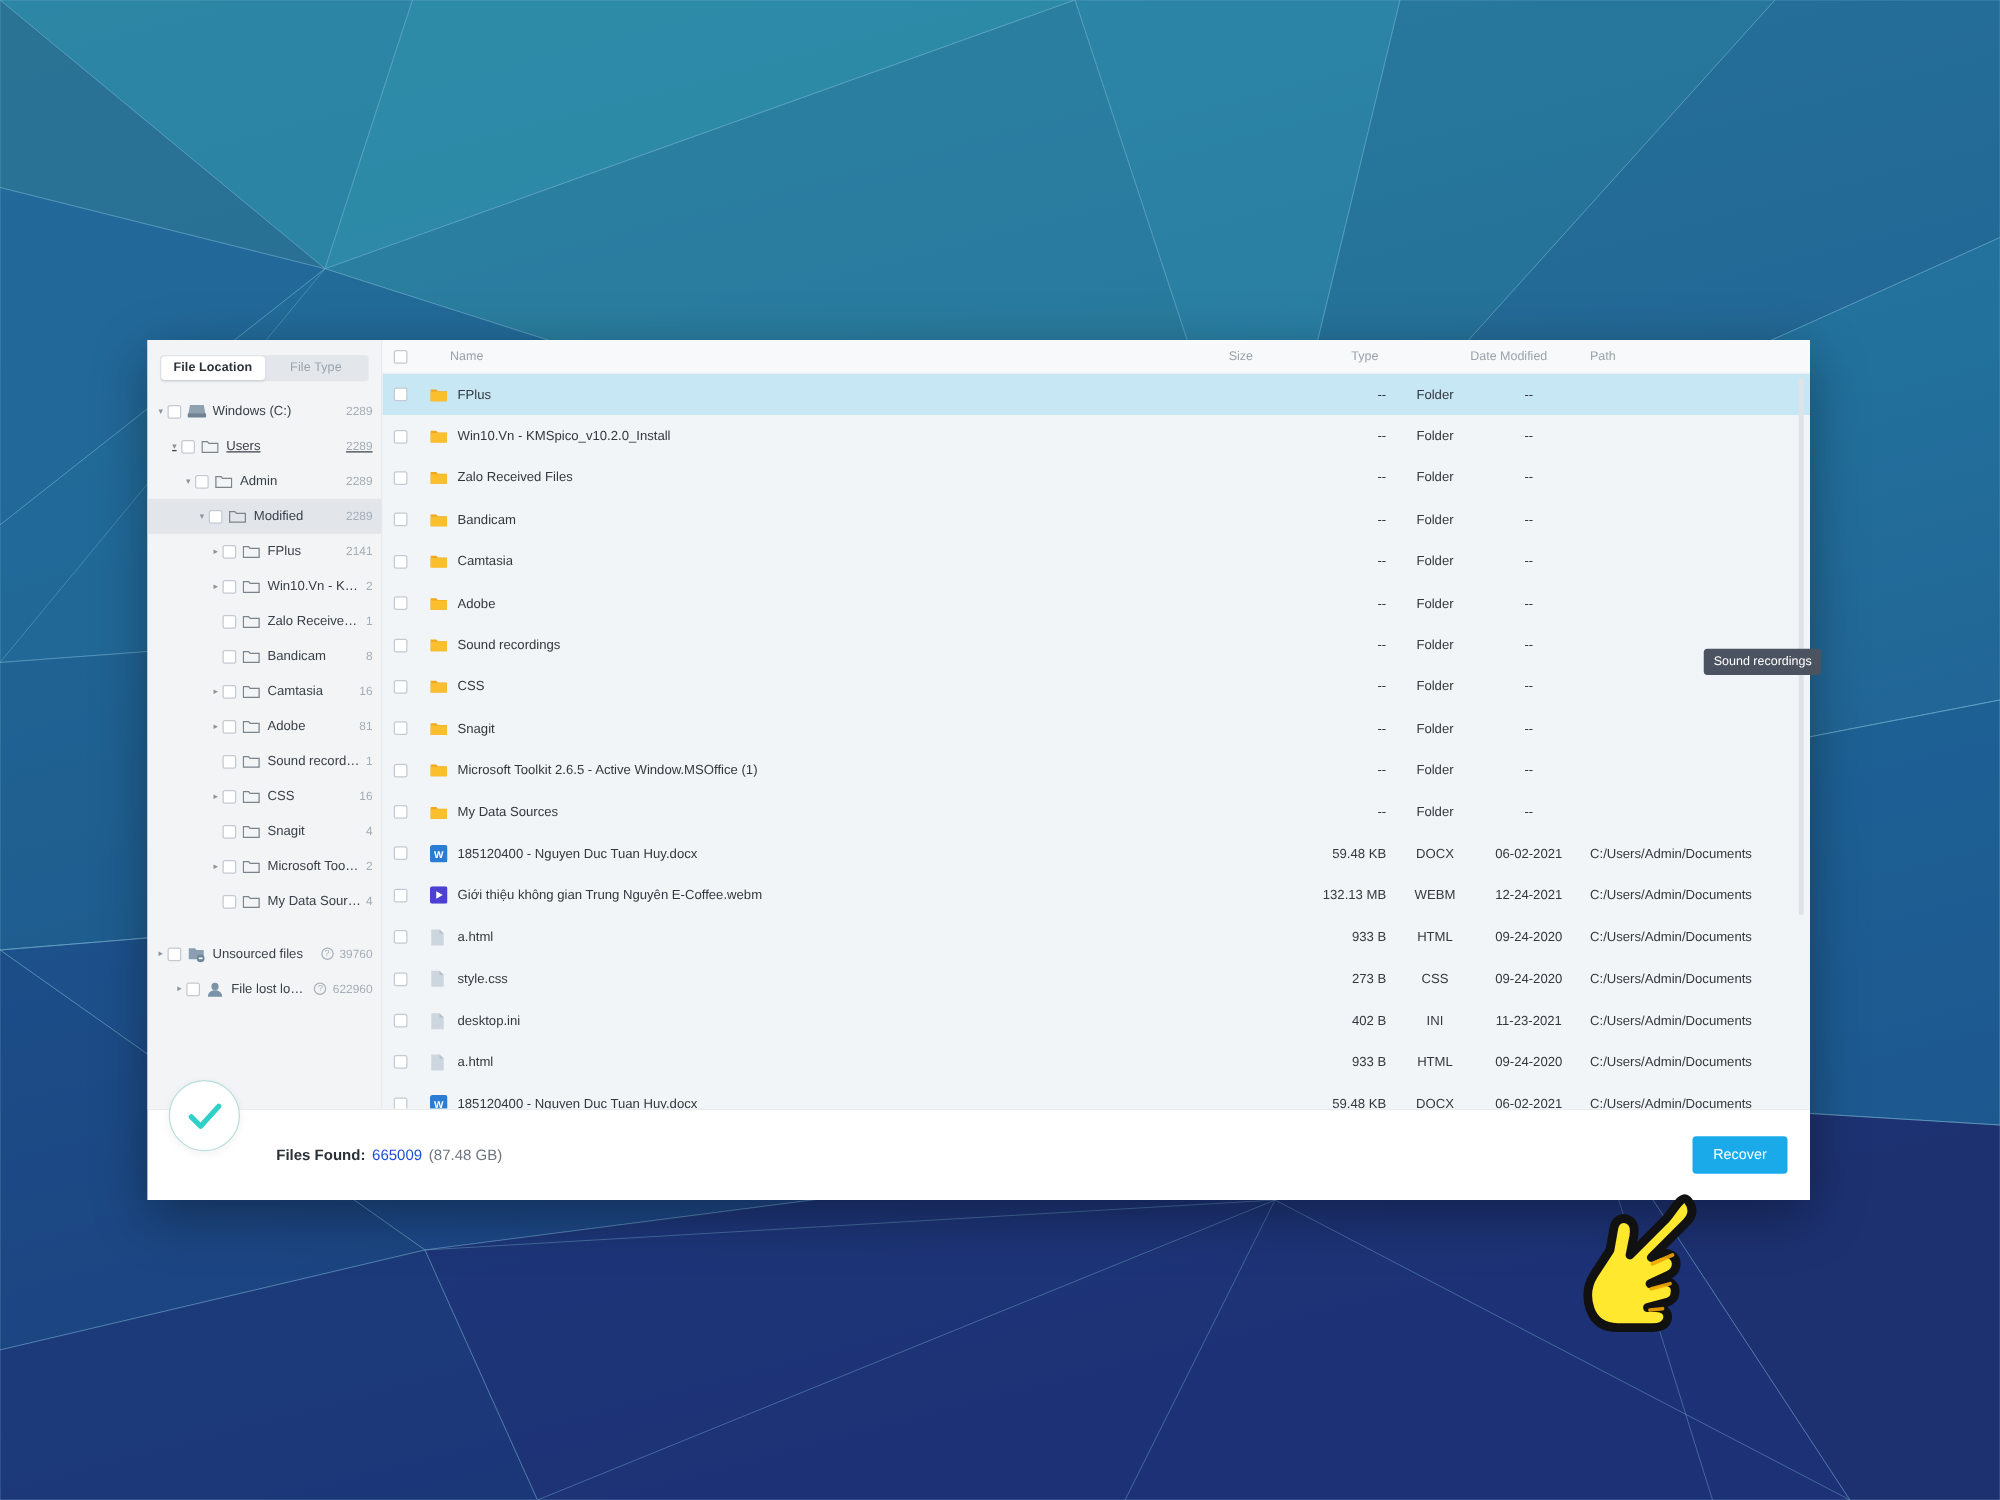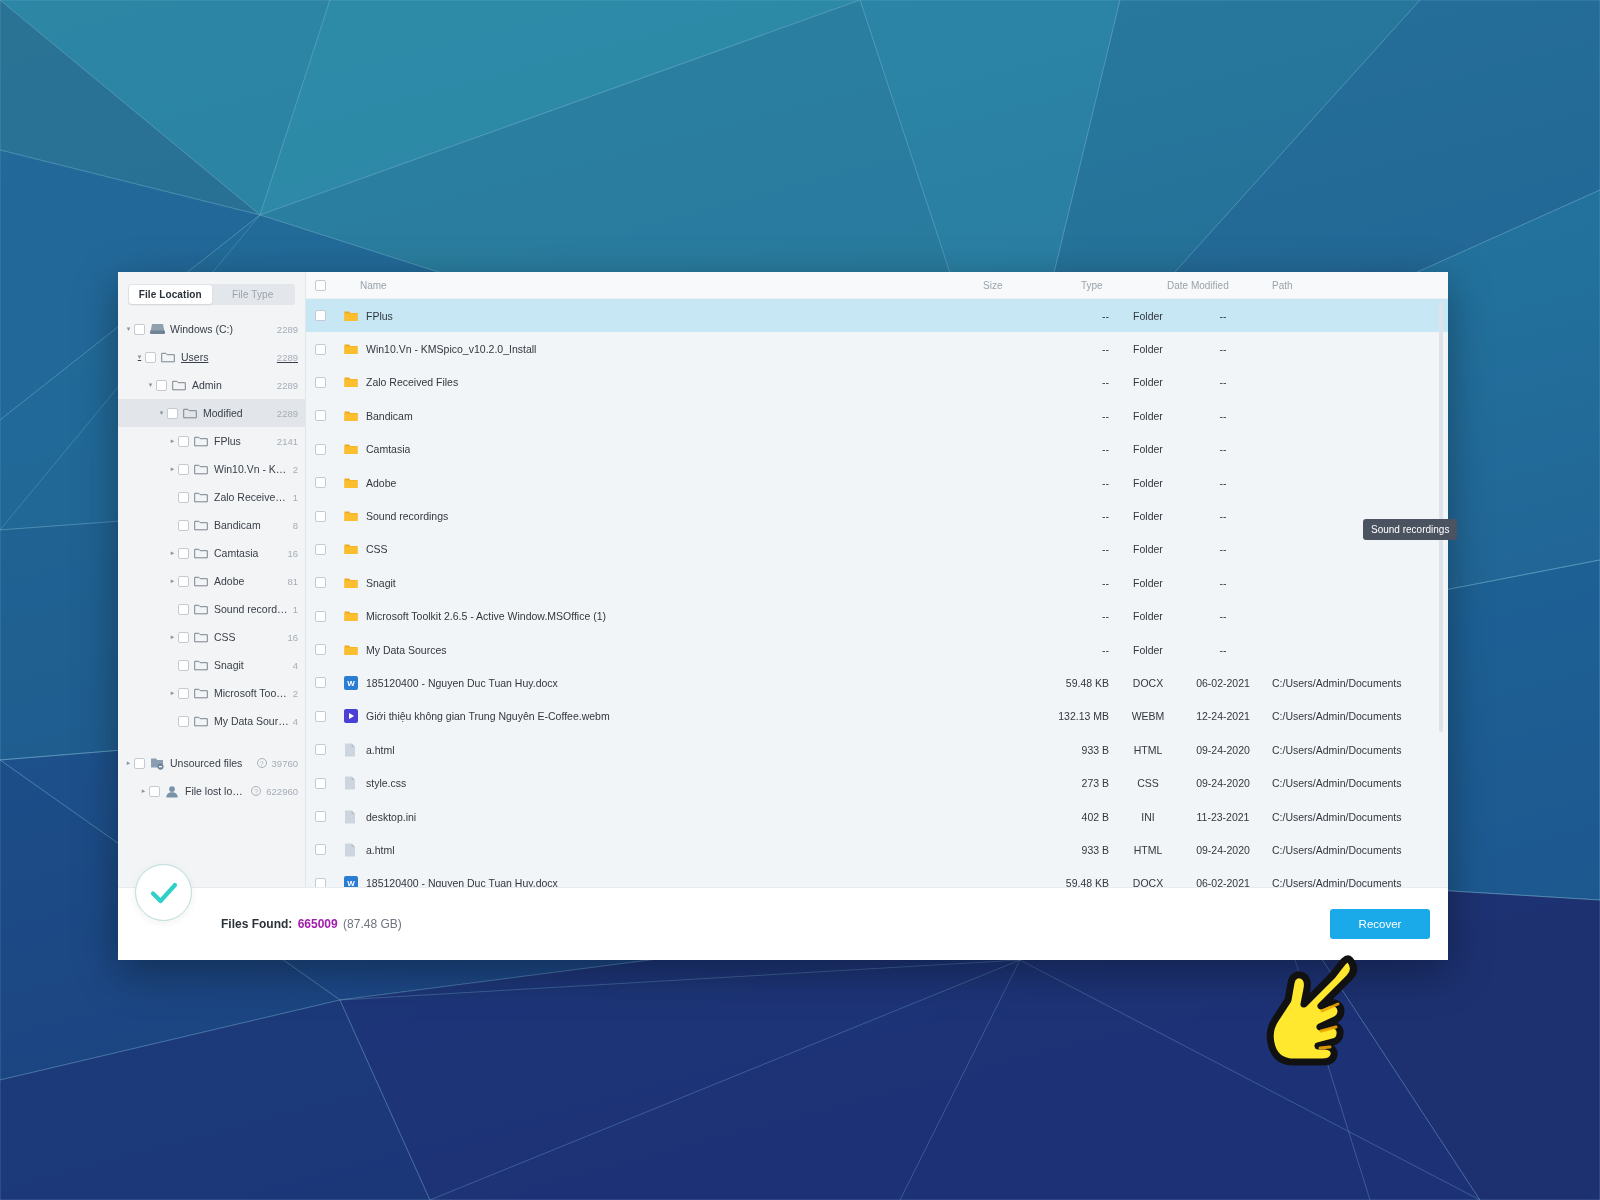--- a/index.html
+++ b/index.html
@@ -174,21 +174,21 @@
   .col-name { flex: 1; display: flex; align-items: center; min-width: 0; padding-left: 7px; }
   .col-name .nm { white-space: nowrap; overflow: hidden; text-overflow: ellipsis; }
   .col-size { width: 84px; min-width:84px; text-align: right; padding-right: 4px; }
   .col-type { width: 70px; min-width:70px; text-align: center; }
   .col-date { width: 80px; min-width:80px; text-align: center; }
   .col-path { width: 185px; min-width:185px; padding-left: 9px; white-space: nowrap; overflow:hidden; text-overflow:ellipsis;}
 
   .list-header .col-name { padding-left: 7px; }
   .list-header .col-size { text-align: left; padding-right:0; padding-left: 2px;}
   .list-header .col-type { text-align: left; }
-  .list-header .col-date { text-align: left; }
+  .list-header .col-date { text-align: center; }
 
   .ficon { width: 14px; height: 14px; min-width: 14px; margin-right: 8px; display:flex; align-items:center;}
 
   
   #list-scrollbar {
     position: absolute;
     right: 5px; top: 30px;
     width: 4px; height: 430px;
     background: #dde3e8;
     border-radius: 2px;
@@ -228,26 +228,26 @@
     border: 1.6px solid #b8dedd;
     display: flex; align-items: center; justify-content: center;
     box-shadow: 0 2px 8px rgba(0,0,0,0.06);
   }
   #files-found {
     margin-left: 73px;
     font-size: 12px;
     color: #2b3138;
   }
   #files-found .lbl { font-weight: bold; }
-  #files-found .cnt { color: #a21caf; font-weight: bold; margin-left: 2px;}
+  #files-found .cnt { color: #1d4ed8; font-weight: normal; margin-left: 2px;}
   #files-found .sz  { color: #6d757e; margin-left: 2px; }
 
   #recover-btn {
     margin-left: auto;
-    width: 100px; height: 30px;
+    width: 76px; height: 30px;
     background: #1aaaea;
     color: #fff;
     font-size: 11.5px;
     border: none;
     border-radius: 3px;
     display: flex; align-items: center; justify-content: center;
     cursor: pointer;
     font-family: "Liberation Sans", sans-serif;
   }
 

